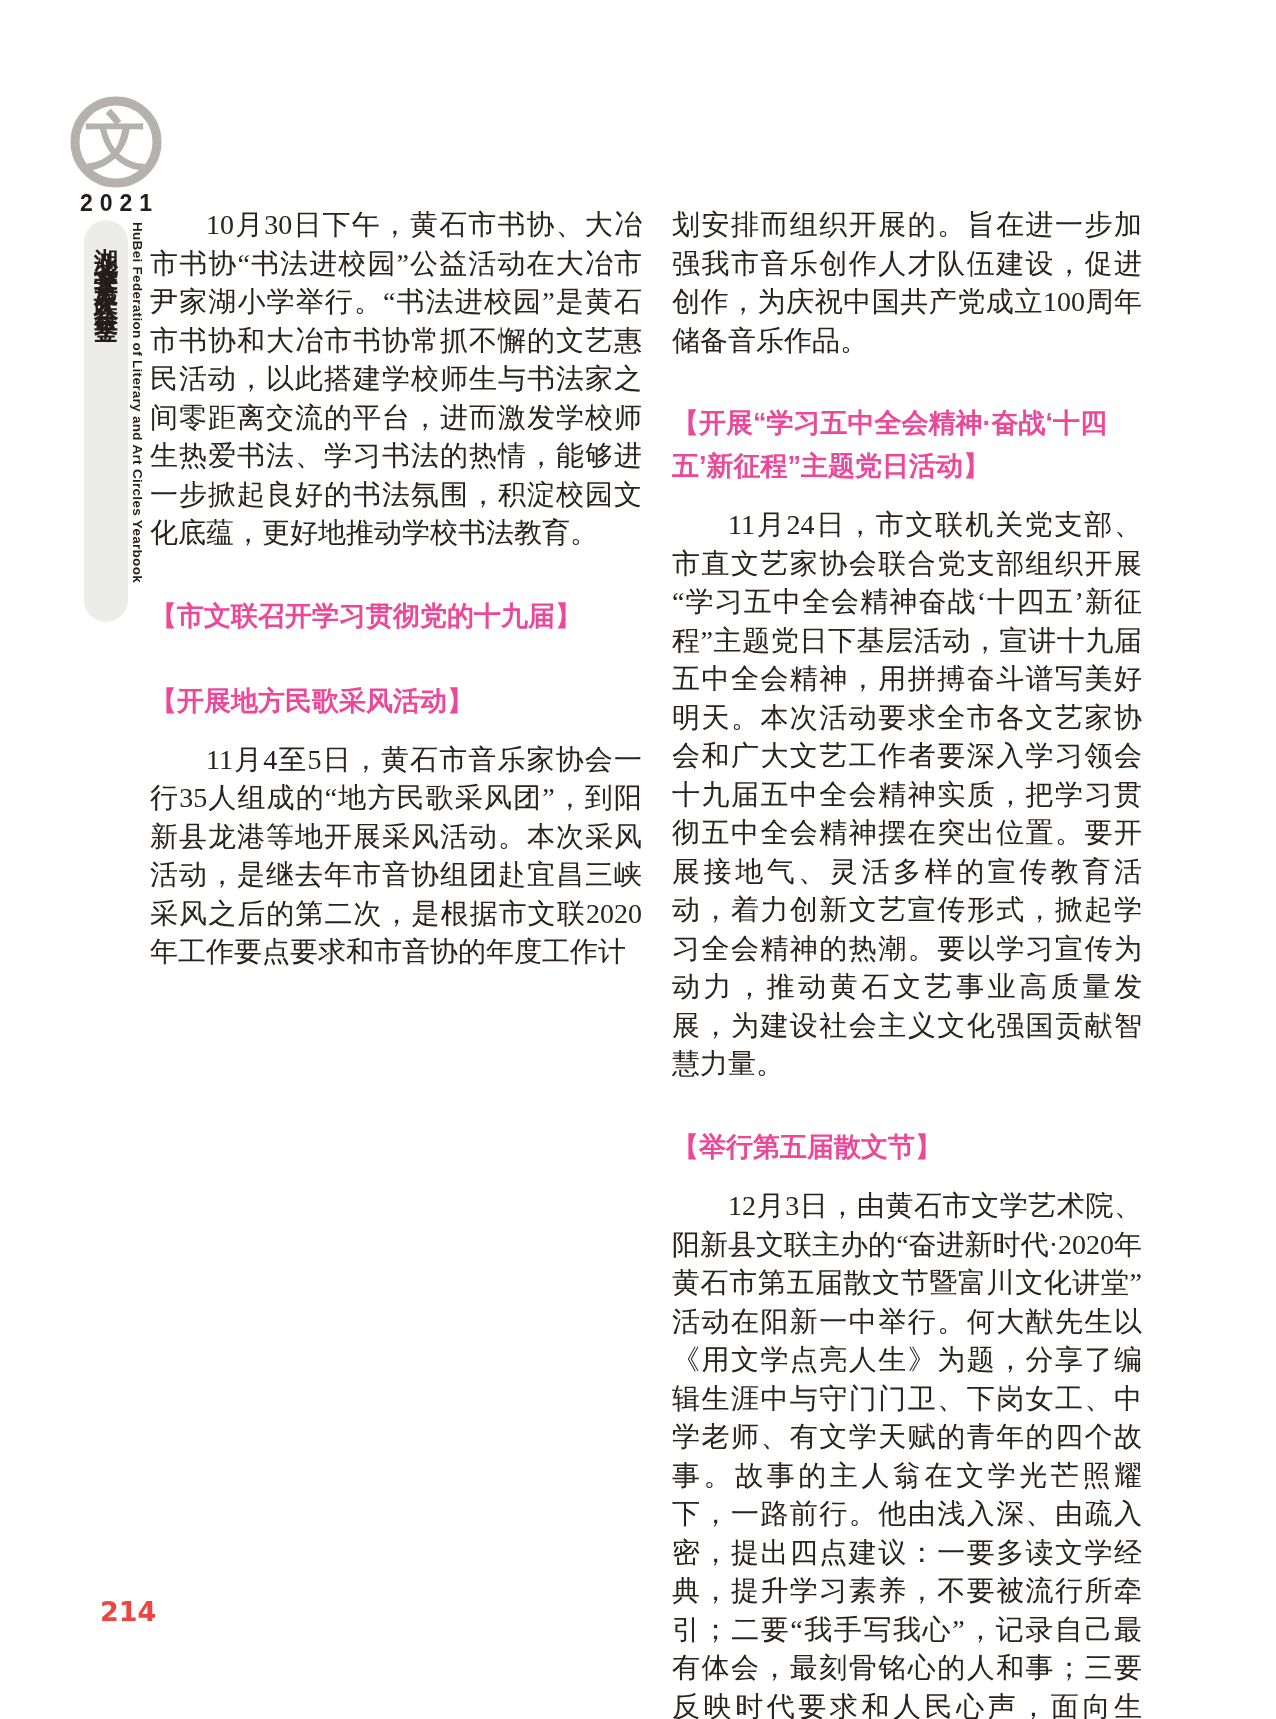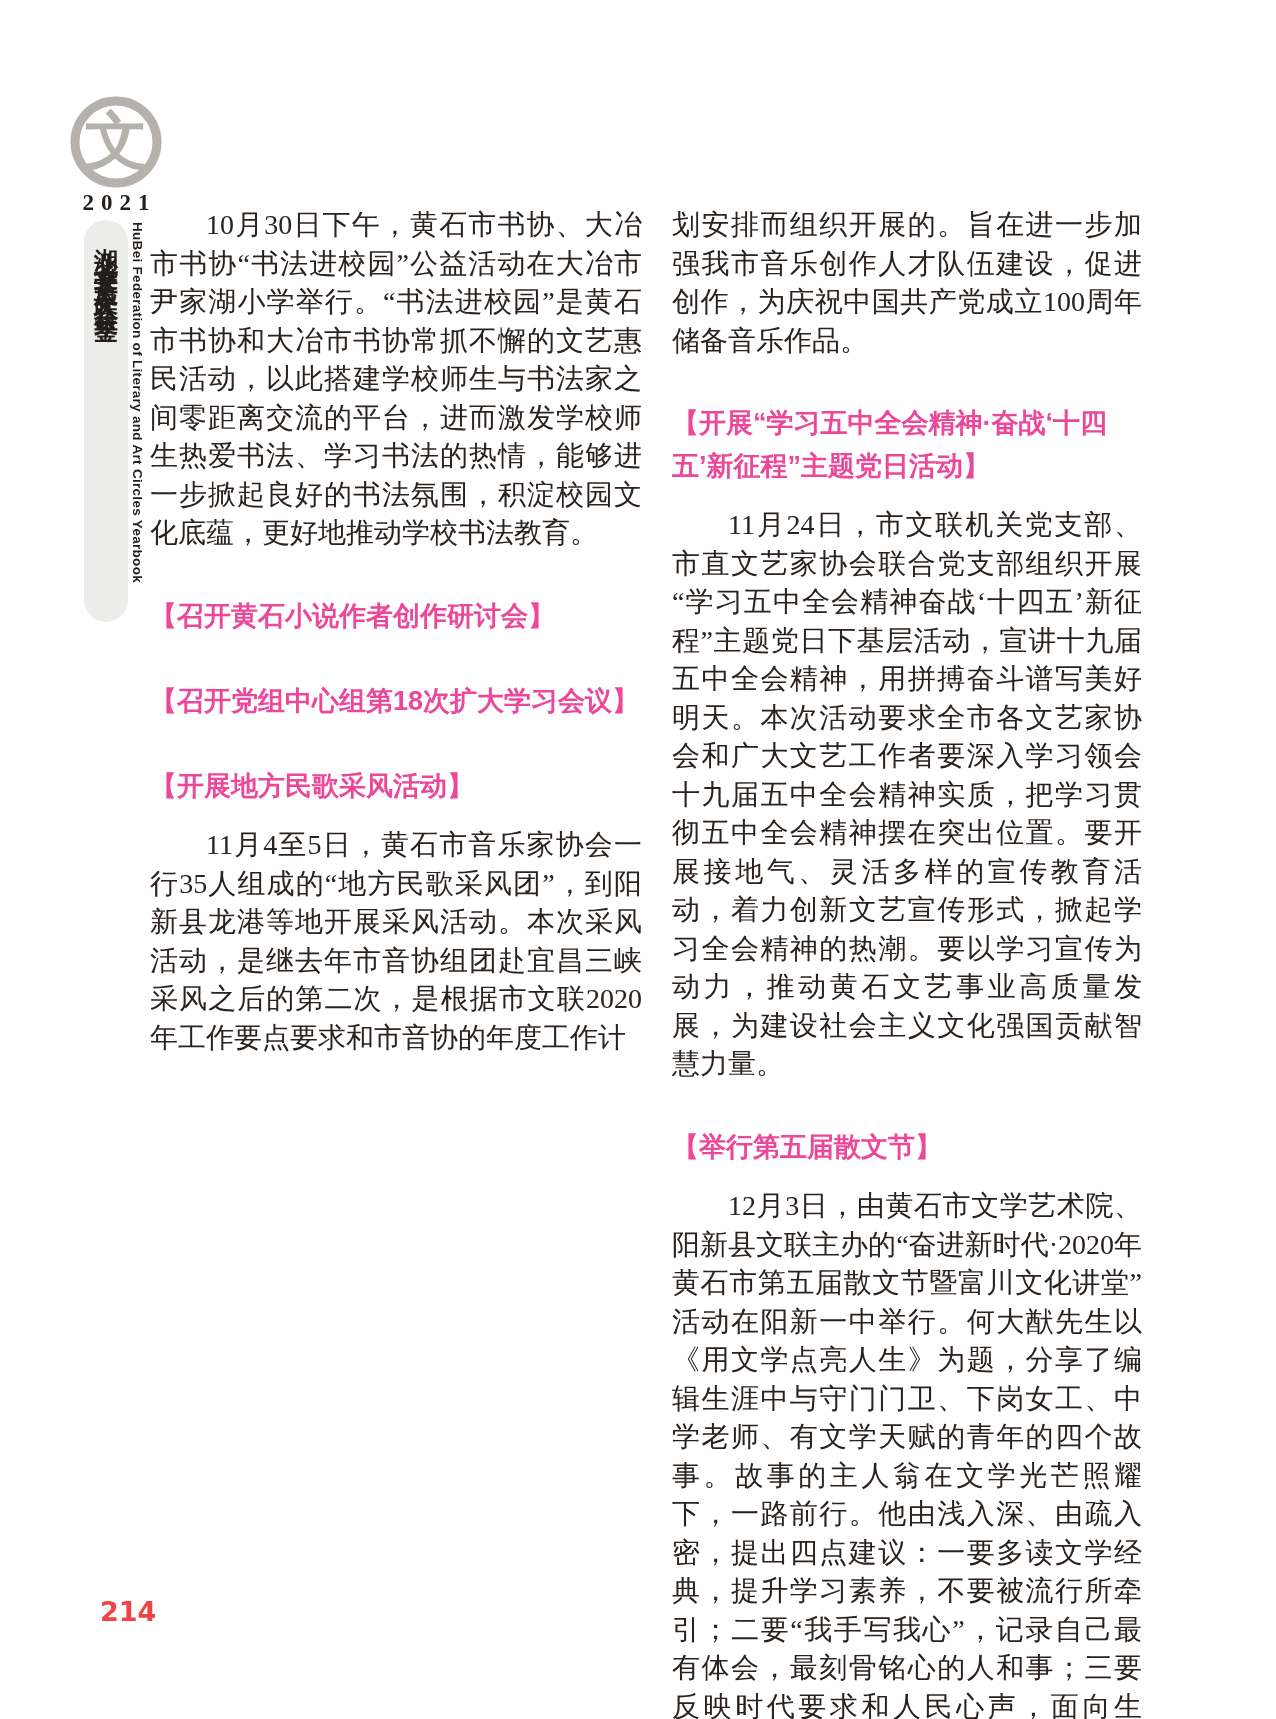--- a/index.html
+++ b/index.html
@@ -5,21 +5,21 @@
   html,body{margin:0;padding:0;background:#ffffff;}
   .page{
     position:relative;width:1276px;height:1719px;background:#ffffff;
     color:#29221e;overflow:hidden;
     font-family:"Liberation Serif","DejaVu Serif",serif;
   }
   
   .emblem{position:absolute;left:60px;top:90px;width:112px;text-align:center;}
   .emblem svg{display:block;margin:0 auto;}
   .emblem .year{
-    font-family:Liberation Serif, serif;font-weight:bold;
+    font-family:Liberation Sans, sans-serif;font-weight:bold;
     font-size:23px;letter-spacing:7px;color:#241e1a;margin-top:2px;
     padding-left:7px; 
   }
   
   .side-cn{
     position:absolute;left:84px;top:220px;width:44px;height:402px;
     background:#ececea;border-radius:22px;
     writing-mode:vertical-rl;text-orientation:upright;
     font-family:"Liberation Sans","DejaVu Sans",sans-serif;
     font-weight:bold;font-size:24px;letter-spacing:6px;color:#241e1a;
@@ -65,22 +65,21 @@
       <text x="52" y="72" text-anchor="middle" font-family="Liberation Sans, DejaVu Sans, sans-serif" font-size="62" font-weight="bold" fill="#b5b2ae">文</text>
     </svg>
     <div class="year">2021</div>
   </div>
 
   <div class="side-cn">湖北省文学艺术界联合会年鉴</div>
   <div class="side-en">HuBei Federation of Literary and Art Circles Yearbook</div>
 
   <div class="col col-left">
       <p class="para indent">10月30日下午，黄石市书协、大冶市书协“书法进校园”公益活动在大冶市尹家湖小学举行。“书法进校园”是黄石市书协和大冶市书协常抓不懈的文艺惠民活动，以此搭建学校师生与书法家之间零距离交流的平台，进而激发学校师生热爱书法、学习书法的热情，能够进一步掀起良好的书法氛围，积淀校园文化底蕴，更好地推动学校书法教育。</p>
-      <h2 class="sec-header">【召开黄石小说作者创作研讨会】</h2>
-      <h2 class="sec-header">【召开党组中心组第18次扩大学习会议】</h2>
+      <h2 class="sec-header">【市文联召开学习贯彻党的十九届】</h2>
       <h2 class="sec-header">【开展地方民歌采风活动】</h2>
       <p class="para indent">11月4至5日，黄石市音乐家协会一行35人组成的“地方民歌采风团”，到阳新县龙港等地开展采风活动。本次采风活动，是继去年市音协组团赴宜昌三峡采风之后的第二次，是根据市文联2020年工作要点要求和市音协的年度工作计</p>
     </div>
   <div class="col col-right">
       <p class="para">划安排而组织开展的。旨在进一步加强我市音乐创作人才队伍建设，促进创作，为庆祝中国共产党成立100周年储备音乐作品。</p>
       <h2 class="sec-header">【开展“学习五中全会精神·奋战‘十四五’新征程”主题党日活动】</h2>
       <p class="para indent">11月24日，市文联机关党支部、市直文艺家协会联合党支部组织开展“学习五中全会精神奋战‘十四五’新征程”主题党日下基层活动，宣讲十九届五中全会精神，用拼搏奋斗谱写美好明天。本次活动要求全市各文艺家协会和广大文艺工作者要深入学习领会十九届五中全会精神实质，把学习贯彻五中全会精神摆在突出位置。要开展接地气、灵活多样的宣传教育活动，着力创新文艺宣传形式，掀起学习全会精神的热潮。要以学习宣传为动力，推动黄石文艺事业高质量发展，为建设社会主义文化强国贡献智慧力量。</p>
       <h2 class="sec-header">【举行第五届散文节】</h2>
       <p class="para indent">12月3日，由黄石市文学艺术院、阳新县文联主办的“奋进新时代·2020年黄石市第五届散文节暨富川文化讲堂”活动在阳新一中举行。何大猷先生以《用文学点亮人生》为题，分享了编辑生涯中与守门门卫、下岗女工、中学老师、有文学天赋的青年的四个故事。故事的主人翁在文学光芒照耀下，一路前行。他由浅入深、由疏入密，提出四点建议：一要多读文学经典，提升学习素养，不要被流行所牵引；二要“我手写我心”，记录自己最有体会，最刻骨铭心的人和事；三要反映时代要求和人民心声，面向生活，揭示生活的本质；四是写作的内容和情感要纯粹真实。</p>
       <h2 class="sec-header">【召开学习贯彻党的十九届五中全会精神专题报告会】</h2>

